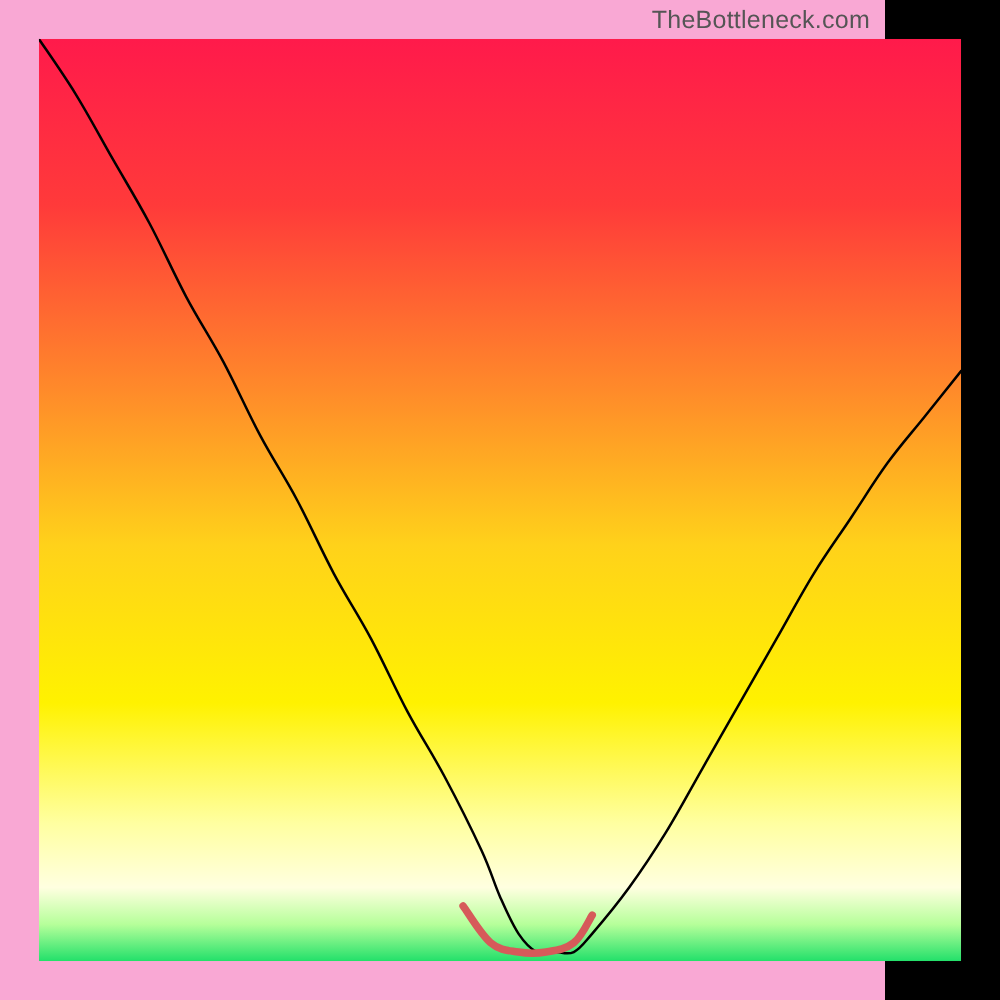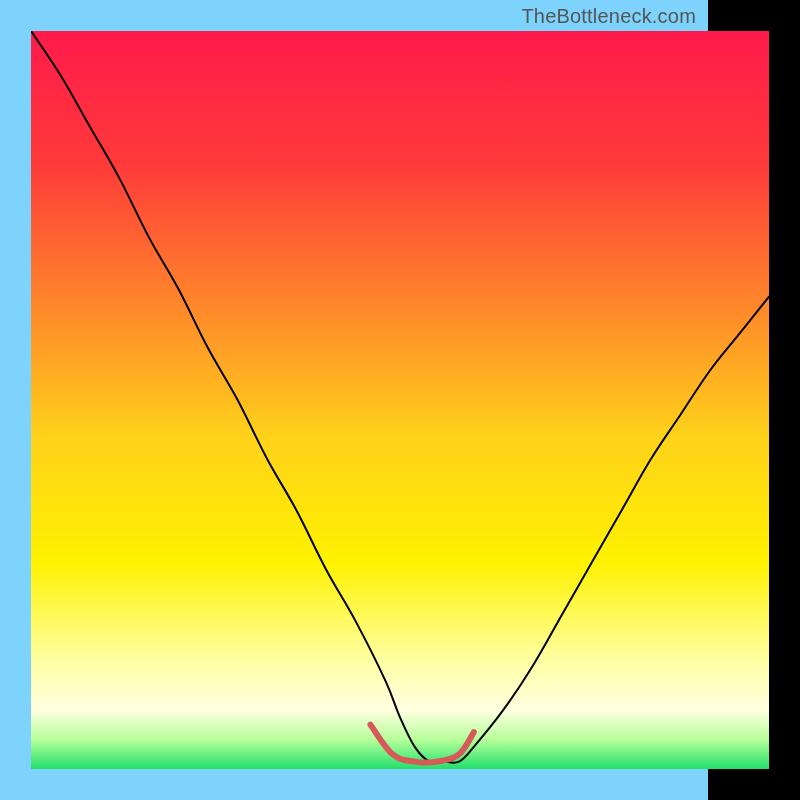--- a/index.html
+++ b/index.html
@@ -8,21 +8,21 @@
     width: 800px;
     height: 800px;
     background: #000;
     font-family: Arial, Helvetica, sans-serif;
     overflow: hidden;
   }
   .frame {
     position: relative;
     width: 708px;
     height: 800px;
-    background: #7dd3fc;
+    background: #f9a8d4;
   }
   .watermark {
     position: absolute;
     top: 5px;
     right: 12px;
     color: #555;
     font-size: 20px;
     font-weight: 500;
     letter-spacing: 0.2px;
     z-index: 50;

